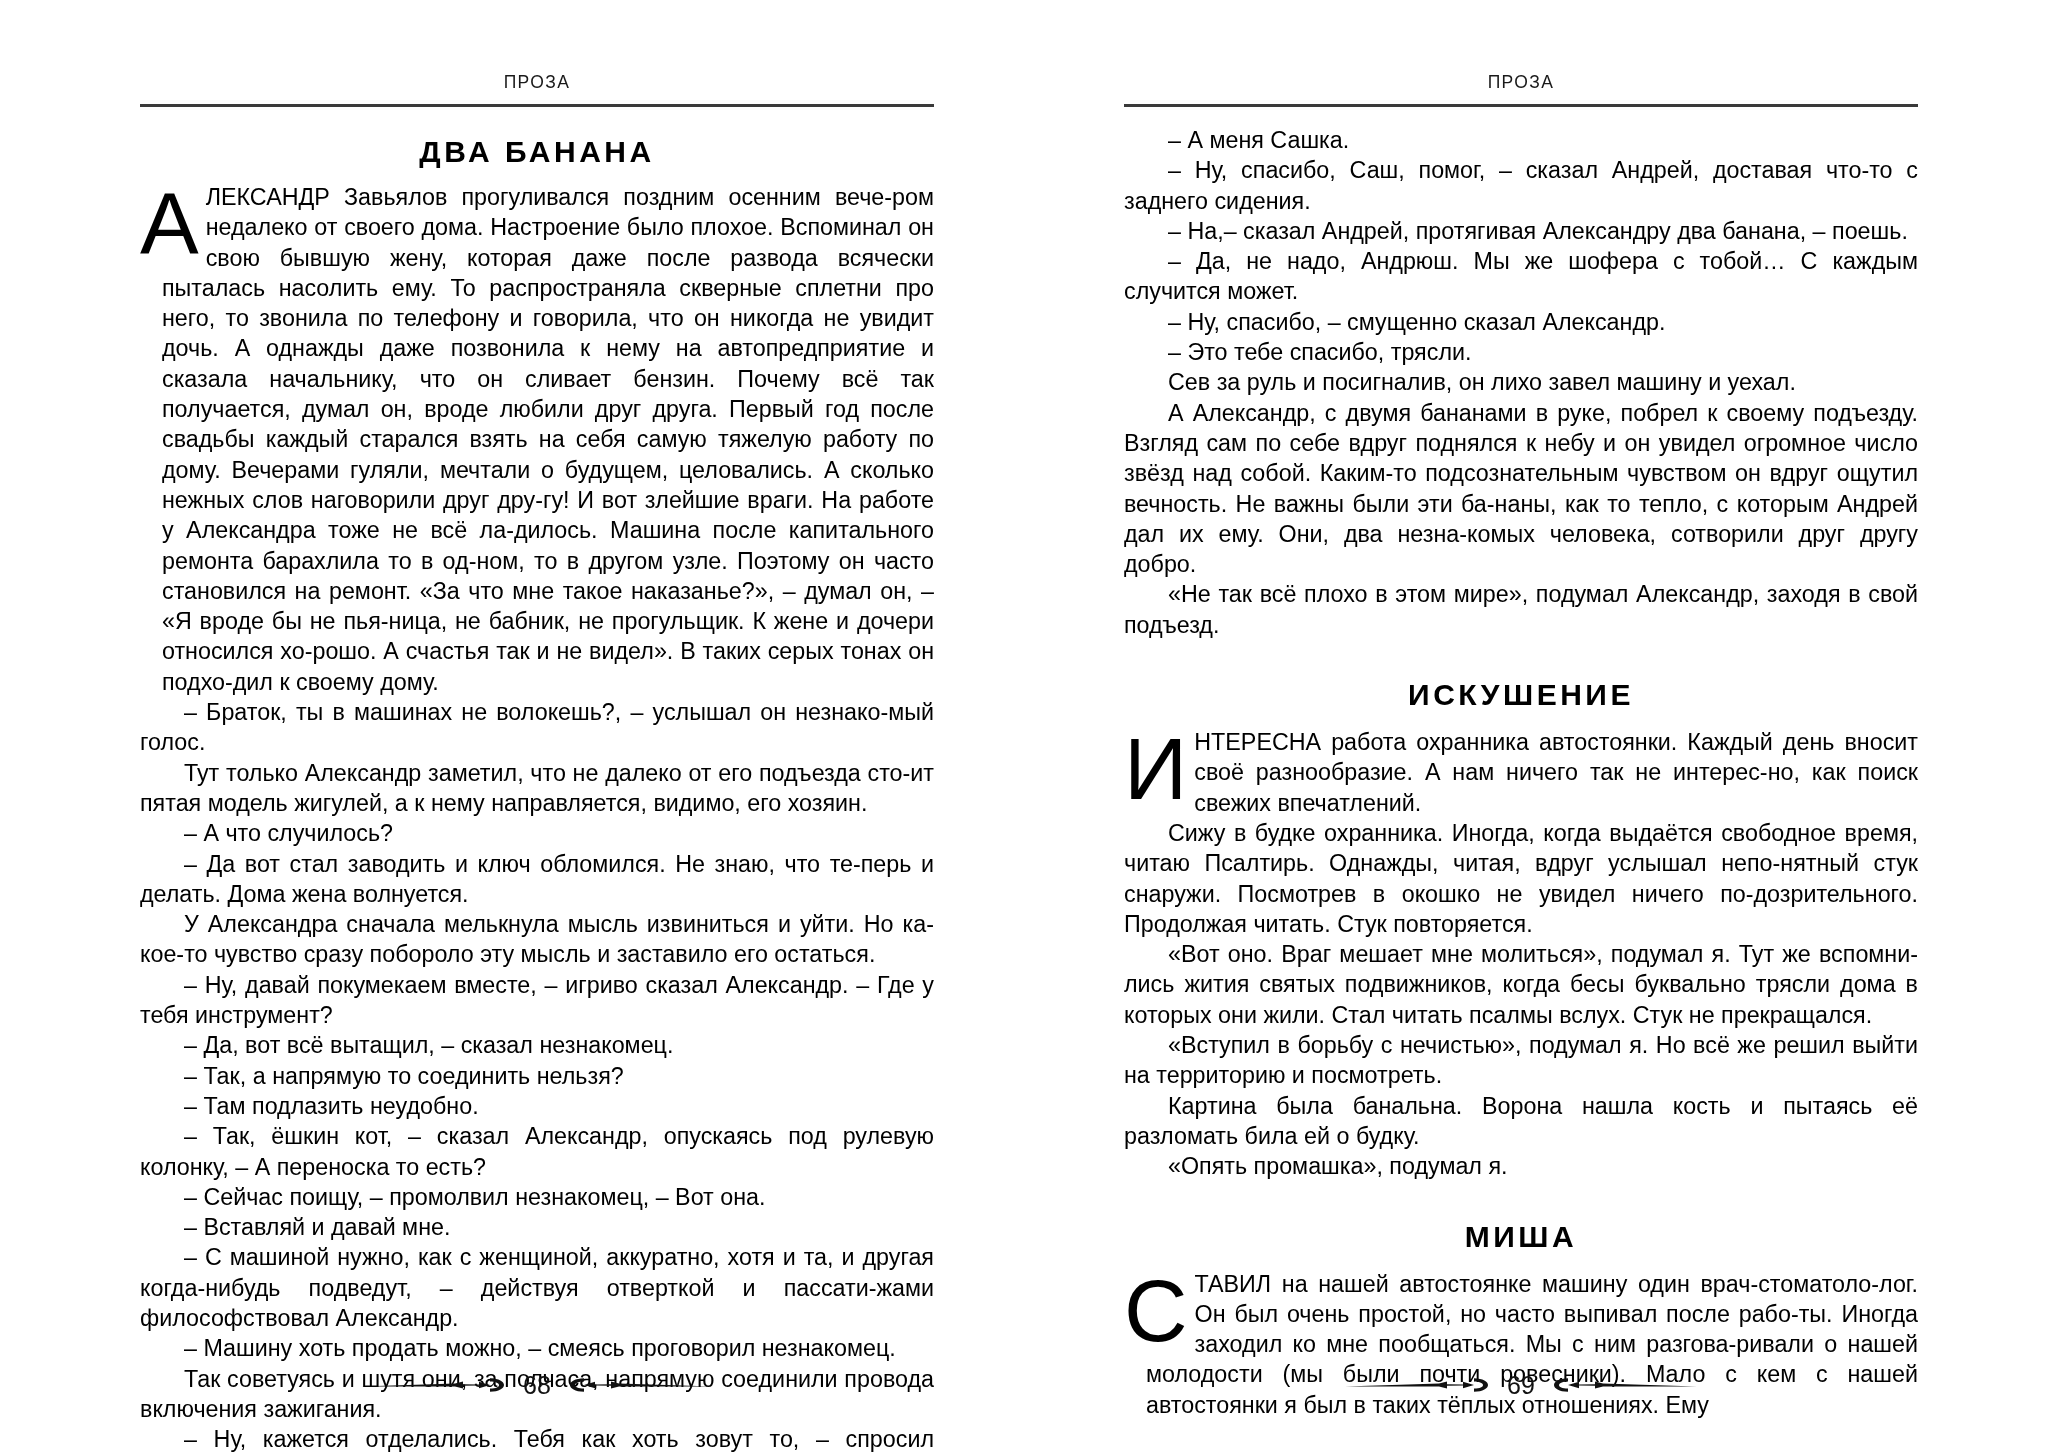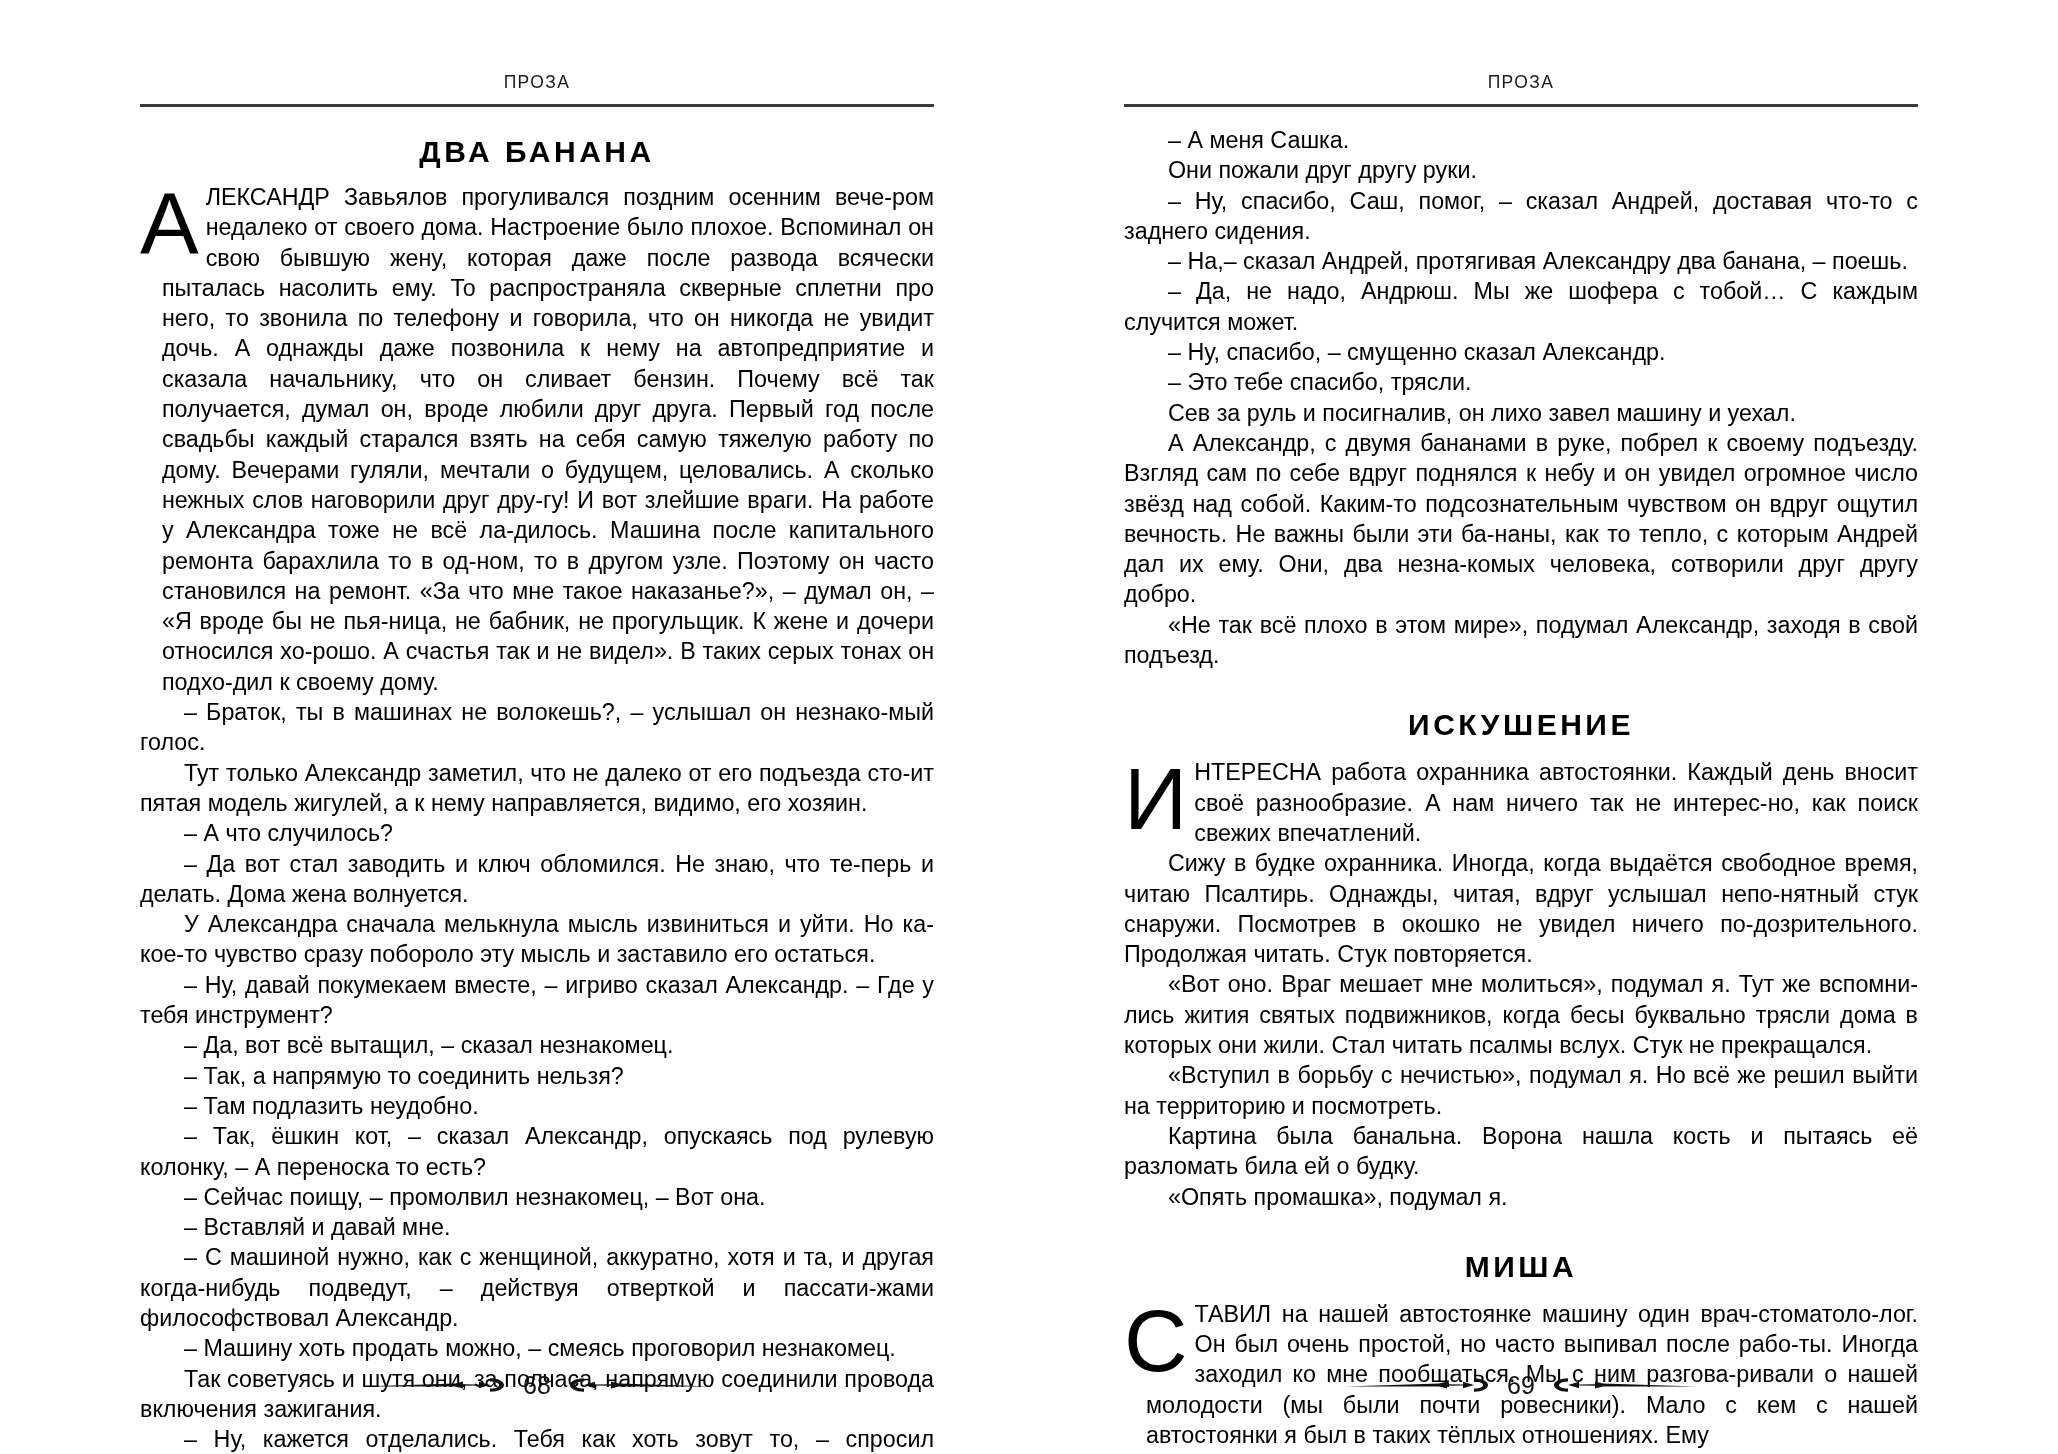--- a/index.html
+++ b/index.html
@@ -197,21 +197,20 @@
 
   <div class="page page-right">
     <div class="page-inner">
 
       <div class="runhead">ПРОЗА</div>
       <div class="runrule"></div>
 
       <div class="col">
 
         <p class="body">– А меня Сашка.</p>
-        <p class="body">Они пожали друг другу руки.</p>
         <p class="body">– Ну, спасибо, Саш, помог, – сказал Андрей, доставая что-то с заднего сидения.</p>
         <p class="body">– На,– сказал Андрей, протягивая Александру два банана, – поешь.</p>
         <p class="body">– Да, не надо, Андрюш. Мы же шофера с тобой… С каждым случится может.</p>
         <p class="body">– Ну, спасибо, – смущенно сказал Александр.</p>
         <p class="body">– Это тебе спасибо, трясли.</p>
         <p class="body">Сев за руль и посигналив, он лихо завел машину и уехал.</p>
         <p class="body">А Александр, с двумя бананами в руке, побрел к своему подъезду. Взгляд сам по себе вдруг поднялся к небу и он увидел огромное число звёзд над собой. Каким-то подсознательным чувством он вдруг ощутил вечность. Не важны были эти ба-наны, как то тепло, с которым Андрей дал их ему. Они, два незна-комых человека, сотворили друг другу добро.</p>
         <p class="body">«Не так всё плохо в этом мире», подумал Александр, заходя в свой подъезд.</p>
 
         <div class="story-title mid">ИСКУШЕНИЕ</div>

